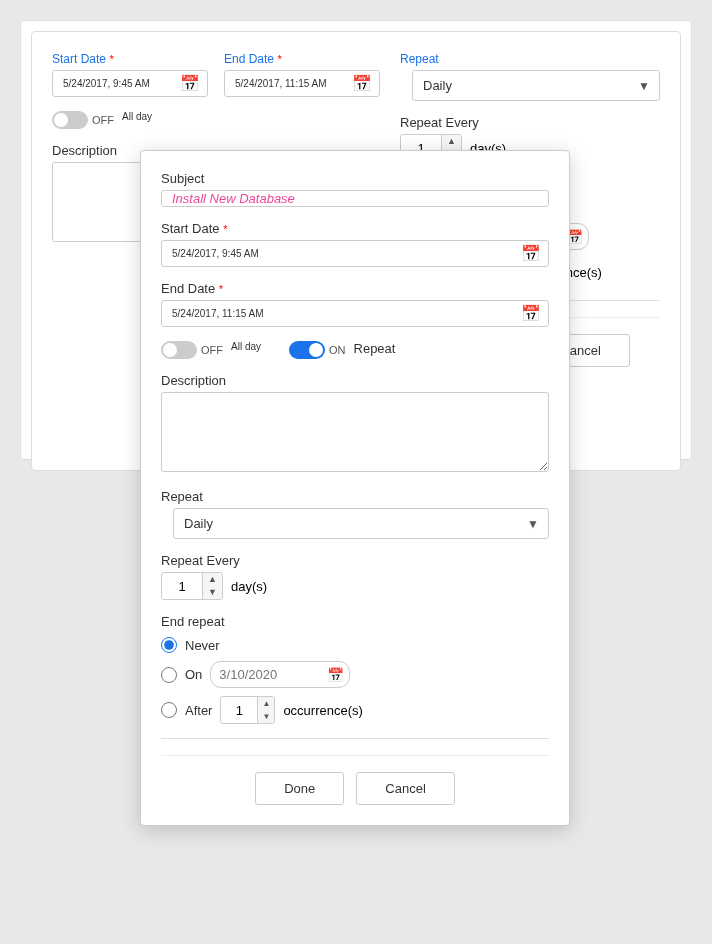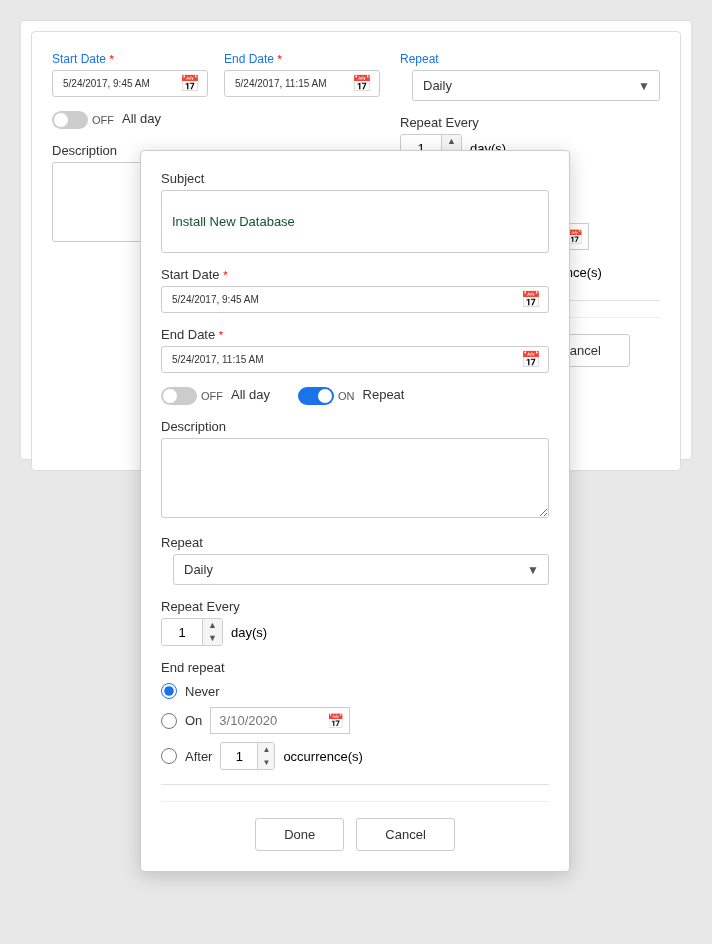--- a/index.html
+++ b/index.html
@@ -57,24 +57,25 @@
     }
     .required {
       color: red;
       font-size: 11px;
     }
 
     .text-input {
       width: 100%;
       border: 1px solid #ccc;
       border-radius: 3px;
-      padding: 23px 10px;
-      font-size: 13px;
-      color: #14532d;
-      outline: none;
+      padding: 0 10px;
+      font-size: 13px;
+      color: #ec4899;
+      outline: none;
+      font-style: italic;
     }
 
     .date-input-wrap {
       position: relative;
       display: flex;
       align-items: center;
     }
     .date-input-wrap input {
       width: 100%;
       border: 1px solid #ccc;
@@ -123,21 +124,21 @@
       position: absolute;
       top: 2px;
     }
     .toggle-bg.off .toggle-knob { left: 2px; }
     .toggle-bg.on .toggle-knob { right: 2px; }
     .toggle-label {
       font-size: 11px;
       color: #555;
     }
     .all-day-label {
-      font-size: 13px;
+      font-size: 10px;
       color: #333;
     }
     .repeat-label-toggle {
       font-size: 13px;
       color: #333;
     }
 
     
     .select-wrap {
       position: relative;
@@ -223,21 +224,21 @@
       height: 16px;
       cursor: pointer;
     }
     .radio-row label {
       font-size: 13px;
       color: #333;
       cursor: pointer;
     }
     .radio-date-input {
       border: 1px solid #ccc;
-      border-radius: 0;
+      border-radius: 11px;
       padding: 5px 30px 5px 8px;
       font-size: 13px;
       color: #aaa;
       outline: none;
       width: 140px;
     }
     .radio-date-wrap {
       position: relative;
       display: inline-flex;
       align-items: center;

